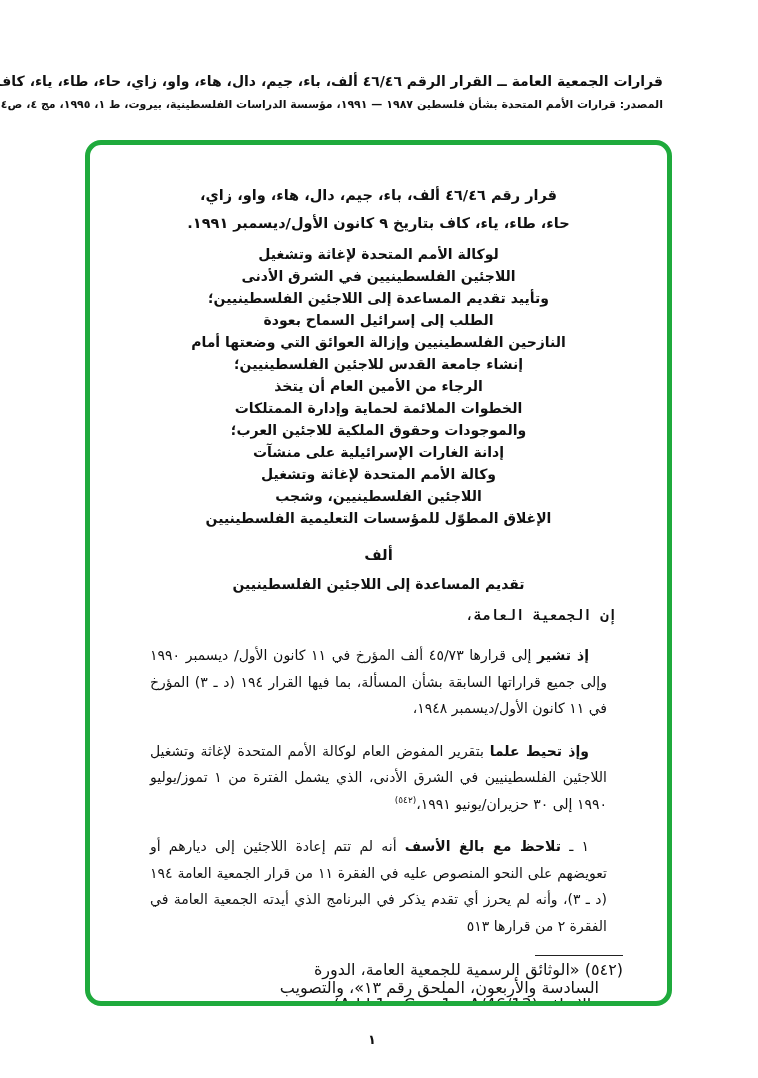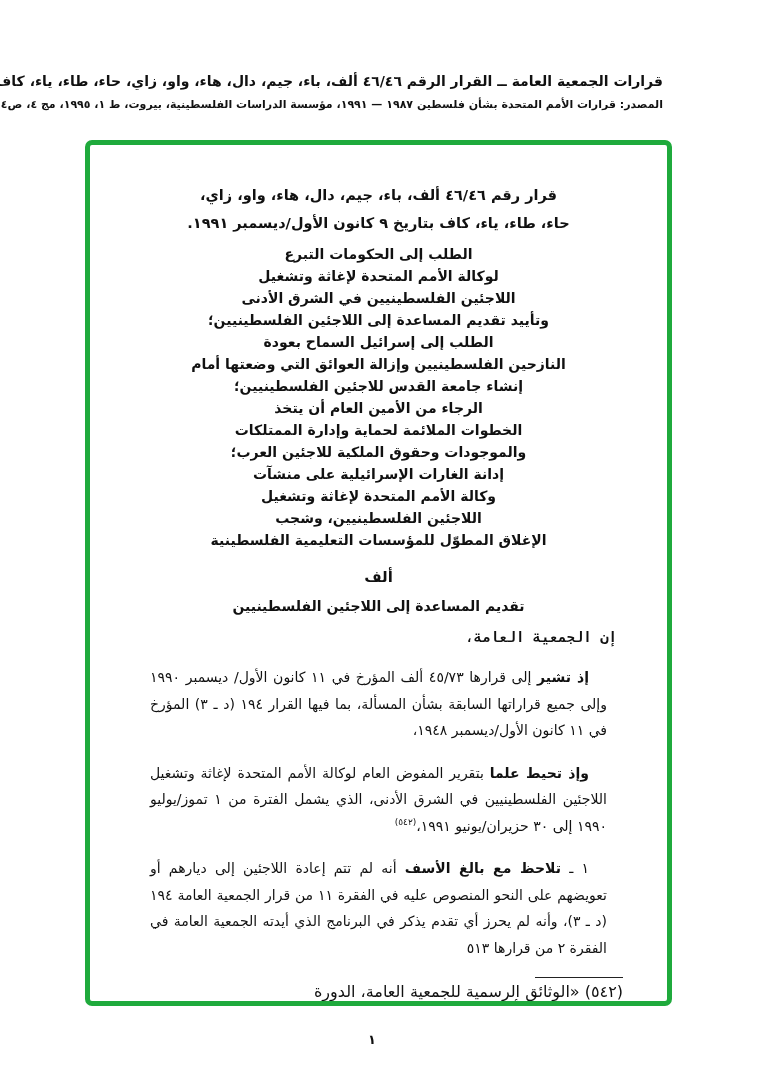--- a/index.html
+++ b/index.html
@@ -30,21 +30,21 @@
     font-size: 11px;
     font-weight: 700;
     line-height: 13px;
     white-space: nowrap;
   }
   .green-box {
     position: absolute;
     left: 85px; top: 140px;
     width: 577px; height: 856px;
     border: 5px solid #1FAA3C;
-    border-radius: 7px;
+    border-radius: 16px;
     background: #ffffff;
   }
   .box-inner {
     direction: rtl;
     padding: 36px 44px 0 44px;
     height: 820px;
     overflow: hidden;
   }
   .intro {
     text-align: center;
@@ -126,34 +126,33 @@
 
 <div class="green-box">
   <div class="box-inner">
 
     <div class="intro">
       <div>قرار رقم ٤٦/٤٦ ألف، باء، جيم، دال، هاء، واو، زاي،</div>
       <div>حاء، طاء، ياء، كاف بتاريخ ٩ كانون الأول/ديسمبر ١٩٩١.</div>
     </div>
 
     <div class="title-block">
-      <div>الطلب إلى الحكومات التبرع</div>
       <div>لوكالة الأمم المتحدة لإغاثة وتشغيل</div>
       <div>اللاجئين الفلسطينيين في الشرق الأدنى</div>
       <div>وتأييد تقديم المساعدة إلى اللاجئين الفلسطينيين؛</div>
       <div>الطلب إلى إسرائيل السماح بعودة</div>
       <div>النازحين الفلسطينيين وإزالة العوائق التي وضعتها أمام</div>
       <div>إنشاء جامعة القدس للاجئين الفلسطينيين؛</div>
       <div>الرجاء من الأمين العام أن يتخذ</div>
       <div>الخطوات الملائمة لحماية وإدارة الممتلكات</div>
       <div>والموجودات وحقوق الملكية للاجئين العرب؛</div>
       <div>إدانة الغارات الإسرائيلية على منشآت</div>
       <div>وكالة الأمم المتحدة لإغاثة وتشغيل</div>
       <div>اللاجئين الفلسطينيين، وشجب</div>
-      <div>الإغلاق المطوّل للمؤسسات التعليمية الفلسطينية</div>
+      <div>الإغلاق المطوّل للمؤسسات التعليمية الفلسطينيين</div>
     </div>
 
     <div class="section-letter">ألف</div>
     <div class="section-title">تقديم المساعدة إلى اللاجئين الفلسطينيين</div>
 
     <p class="salutation">إن الجمعية العامة،</p>
 
     <p class="body-para"><span class="lead">إذ تشير</span> <span>إلى قرارها ٤٥/٧٣ ألف المؤرخ في ١١ كانون الأول/ ديسمبر ١٩٩٠ وإلى جميع قراراتها السابقة بشأن المسألة، بما فيها القرار ١٩٤ (د ـ ٣) المؤرخ في ١١ كانون الأول/ديسمبر ١٩٤٨،</span></p>
 
     <p class="body-para"><span class="lead">وإذ تحيط علما</span> <span>بتقرير المفوض العام لوكالة الأمم المتحدة لإغاثة وتشغيل اللاجئين الفلسطينيين في الشرق الأدنى، الذي يشمل الفترة من ١ تموز/يوليو ١٩٩٠ إلى ٣٠ حزيران/يونيو ١٩٩١،</span><sup>(٥٤٢)</sup></p>

